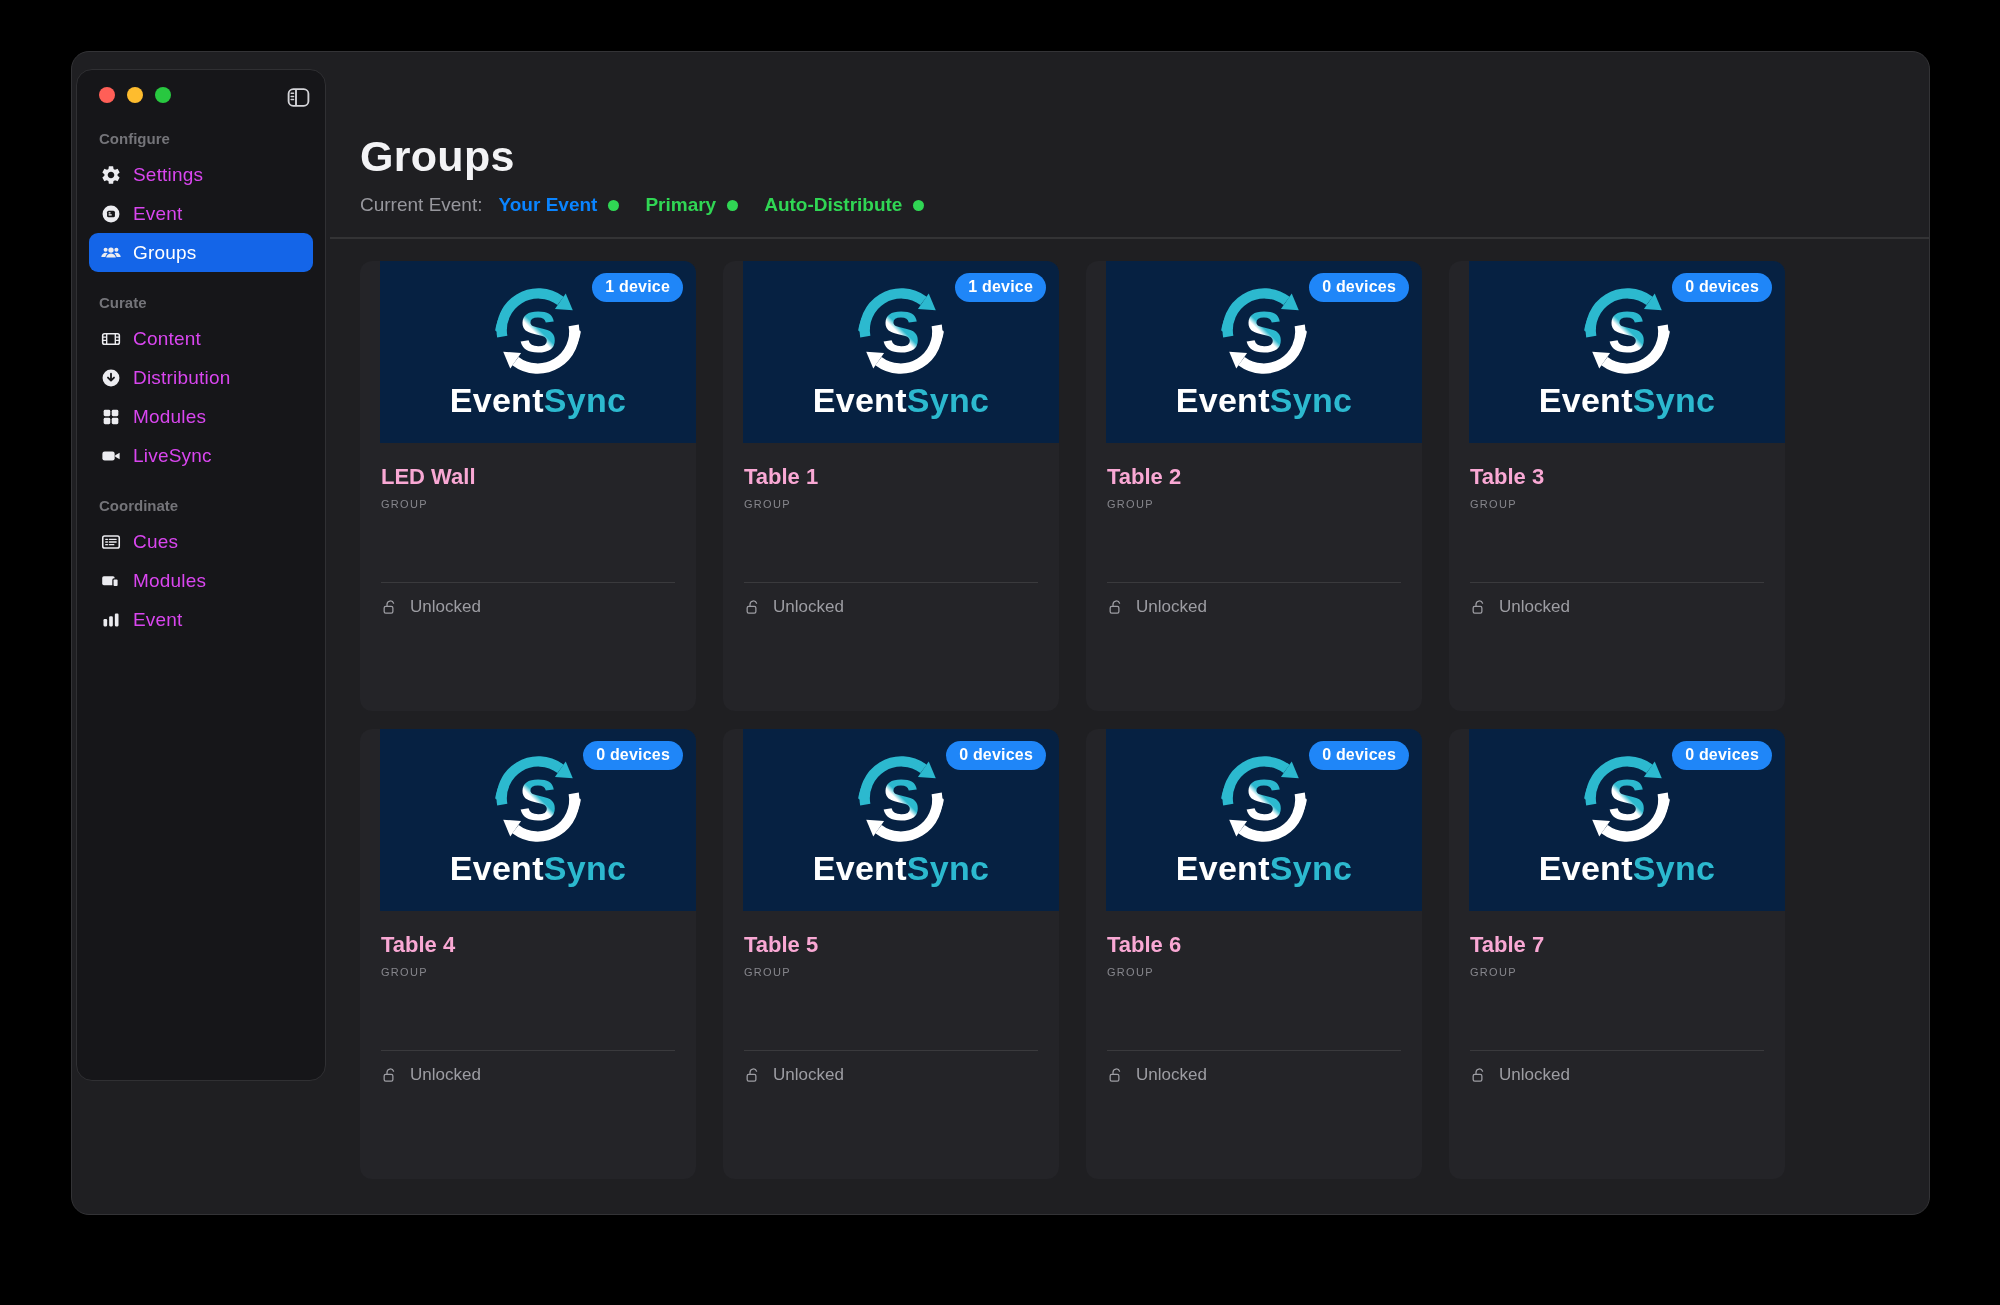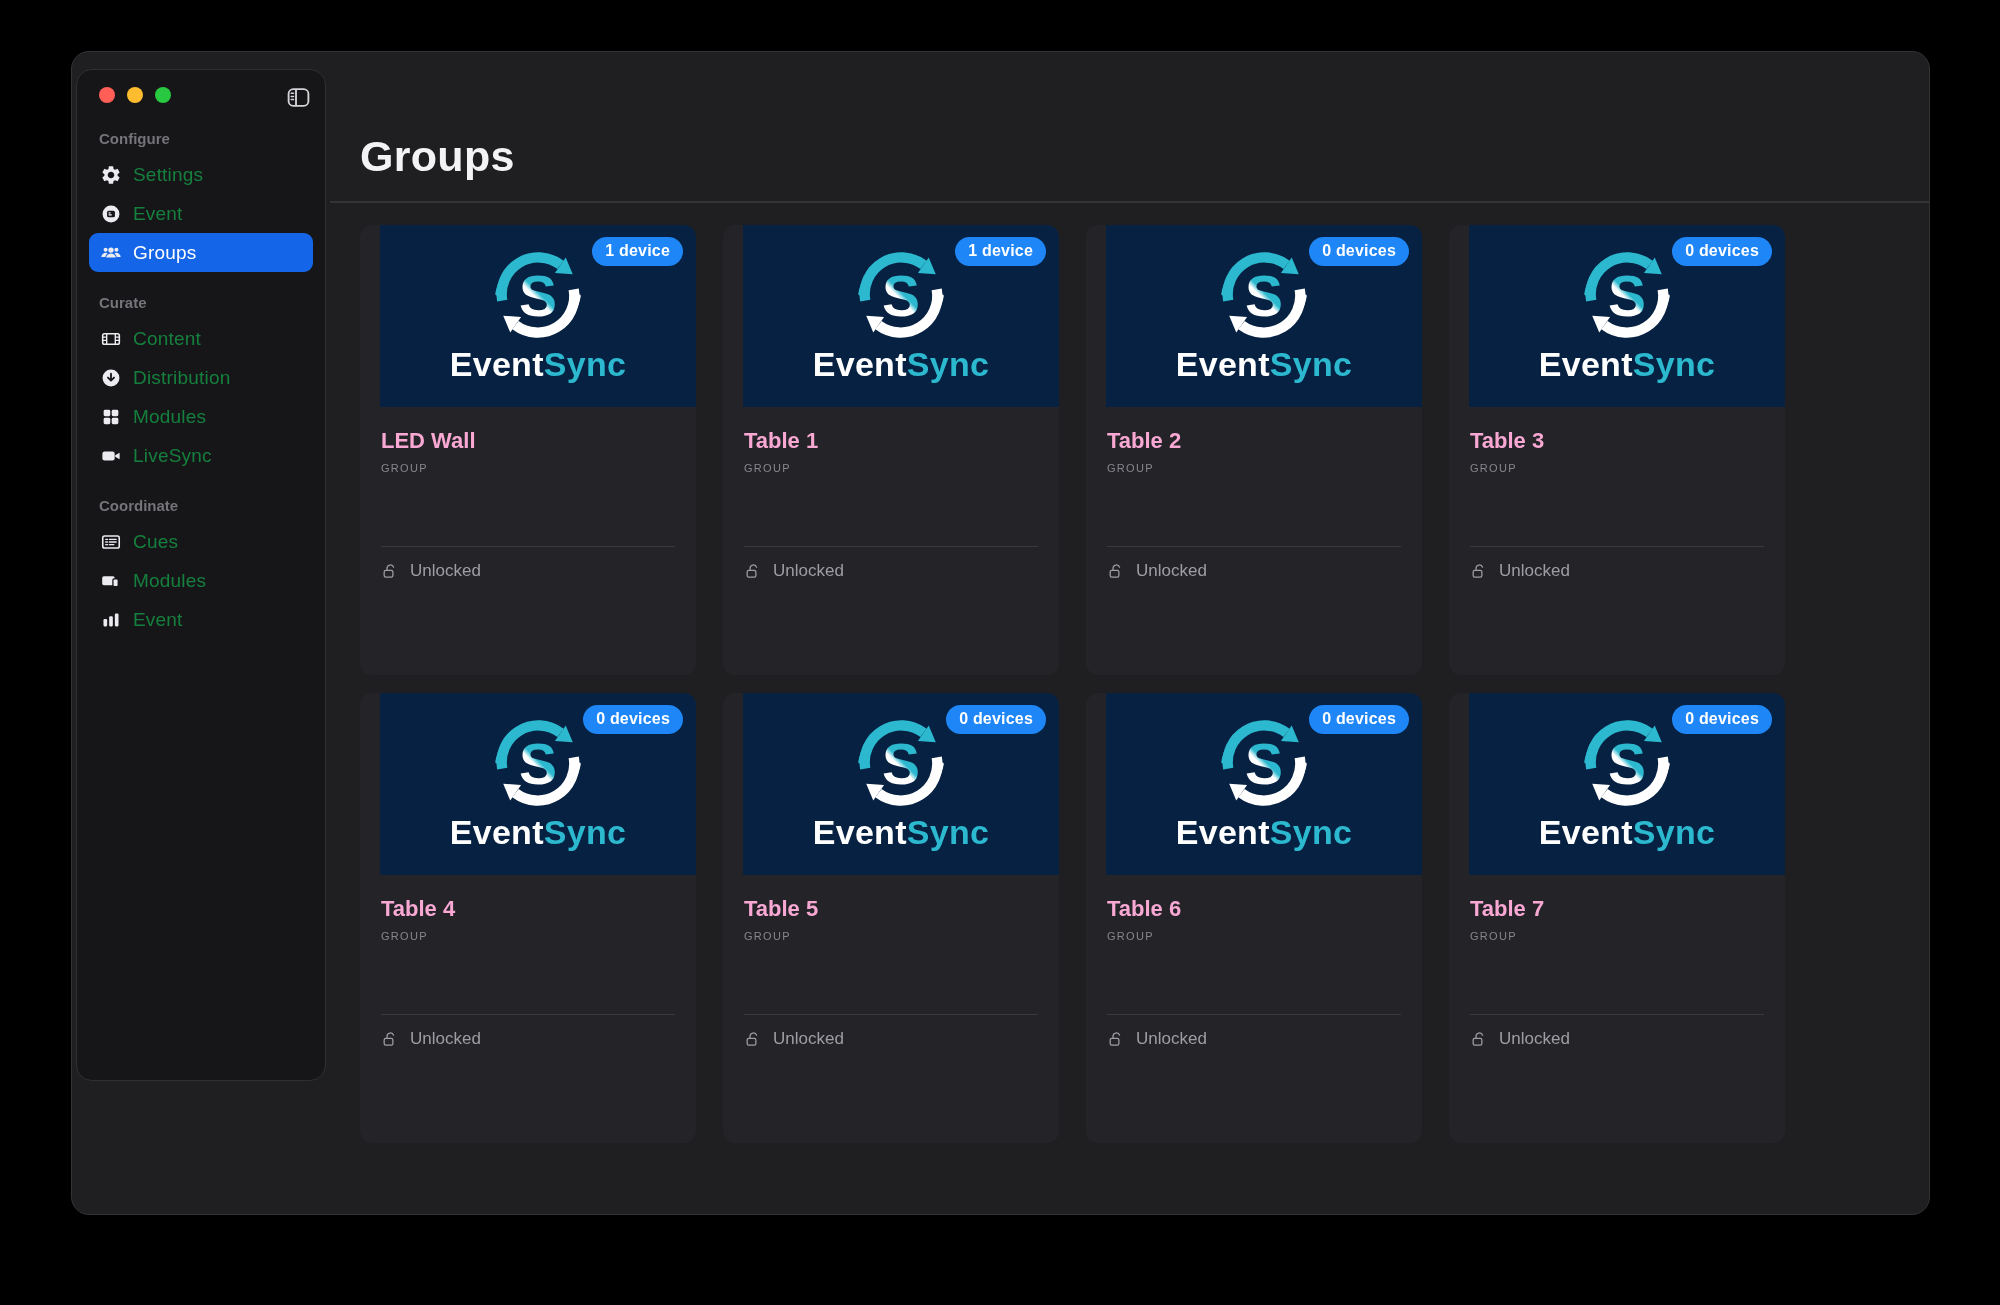--- a/index.html
+++ b/index.html
@@ -23,21 +23,21 @@
   .sidebar-toggle svg { width:25px; height:25px; }
   .nav { padding:60px 12px 0; }
   .nav-section { margin-bottom:22px; }
   .nav-title { font-size:15px; font-weight:bold; color:#747479; padding:0 10px;
                margin-bottom:8px; }
   .nav-item { display:flex; align-items:center; height:39px; padding:0 10px;
               border-radius:9px; cursor:default; }
   .nav-item .ic { width:23px; height:23px; margin-right:11px; color:#ececf0;
                   display:flex; align-items:center; justify-content:center; flex:none; }
   .nav-item .ic svg { width:22px; height:22px; }
-  .nav-item .lbl { font-size:19px; color:#15803d; letter-spacing:.2px; }
+  .nav-item .lbl { font-size:19px; color:#d946ef; letter-spacing:.2px; }
   .nav-item.active { background:var(--selection-blue); }
   .nav-item.active .lbl { color:#fff; }
 
   
   .main { position:absolute; left:258px; top:0; right:0; bottom:0; }
   .main-header { padding:80px 30px 20px; }
   .page-title { font-size:43px; font-weight:bold; color:#f3f3f5; letter-spacing:.3px; }
   .event-row { display:flex; align-items:center; margin-top:12px; height:24px; }
   .event-row .lead { font-size:19px; color:#97979d; margin-right:16px; }
   .event-link { display:flex; align-items:center; margin-right:26px; cursor:pointer; }
@@ -219,20 +219,37 @@
             </span>
             <span class="lbl">Event</span>
           </div>
         </div>
       </nav>
   </aside>
 
   <div class="main">
     <div class="main-header">
       <div class="page-title">Groups</div>
+      <div class="event-row">
+        <span class="lead">Current Event:</span>
+        <span id="event-links" style="display: flex;">
+            <span class="event-link">
+              <span class="txt" style="color:#0a84ff">Your Event</span>
+              <span class="dot"></span>
+            </span>
+            <span class="event-link">
+              <span class="txt" style="color:#30d654">Primary</span>
+              <span class="dot"></span>
+            </span>
+            <span class="event-link">
+              <span class="txt" style="color:#30d654">Auto-Distribute</span>
+              <span class="dot"></span>
+            </span>
+          </span>
+      </div>
     </div>
     <div class="hdiv"></div>
 
     <div class="hdiv"></div>
 
     <div class="grid">
         <div class="card">
           <div class="hero">
             <span class="badge">1 device</span>
             <div class="logo-mark">

